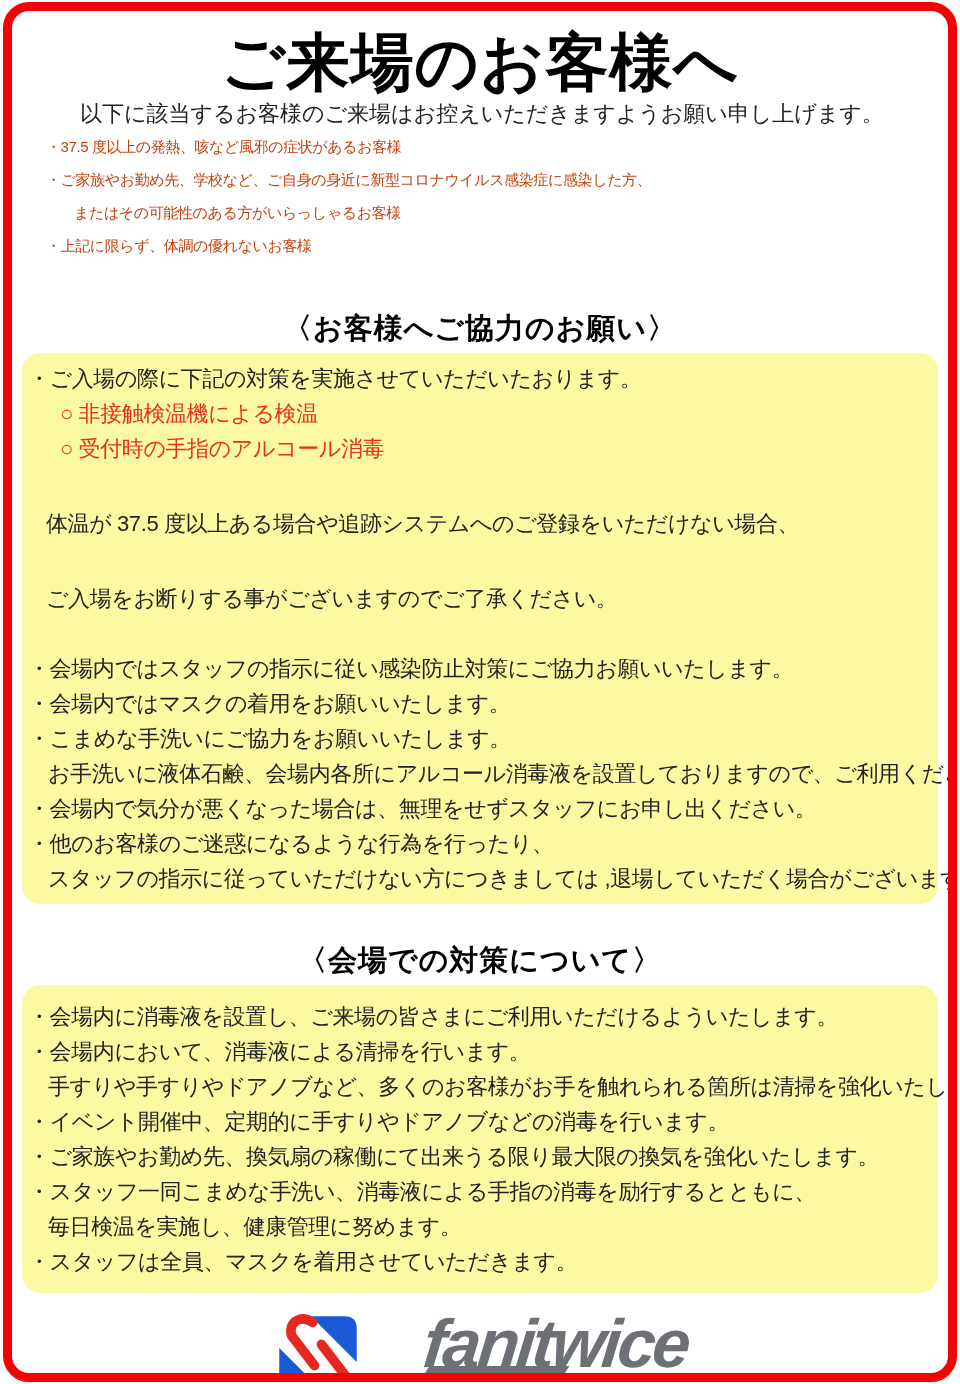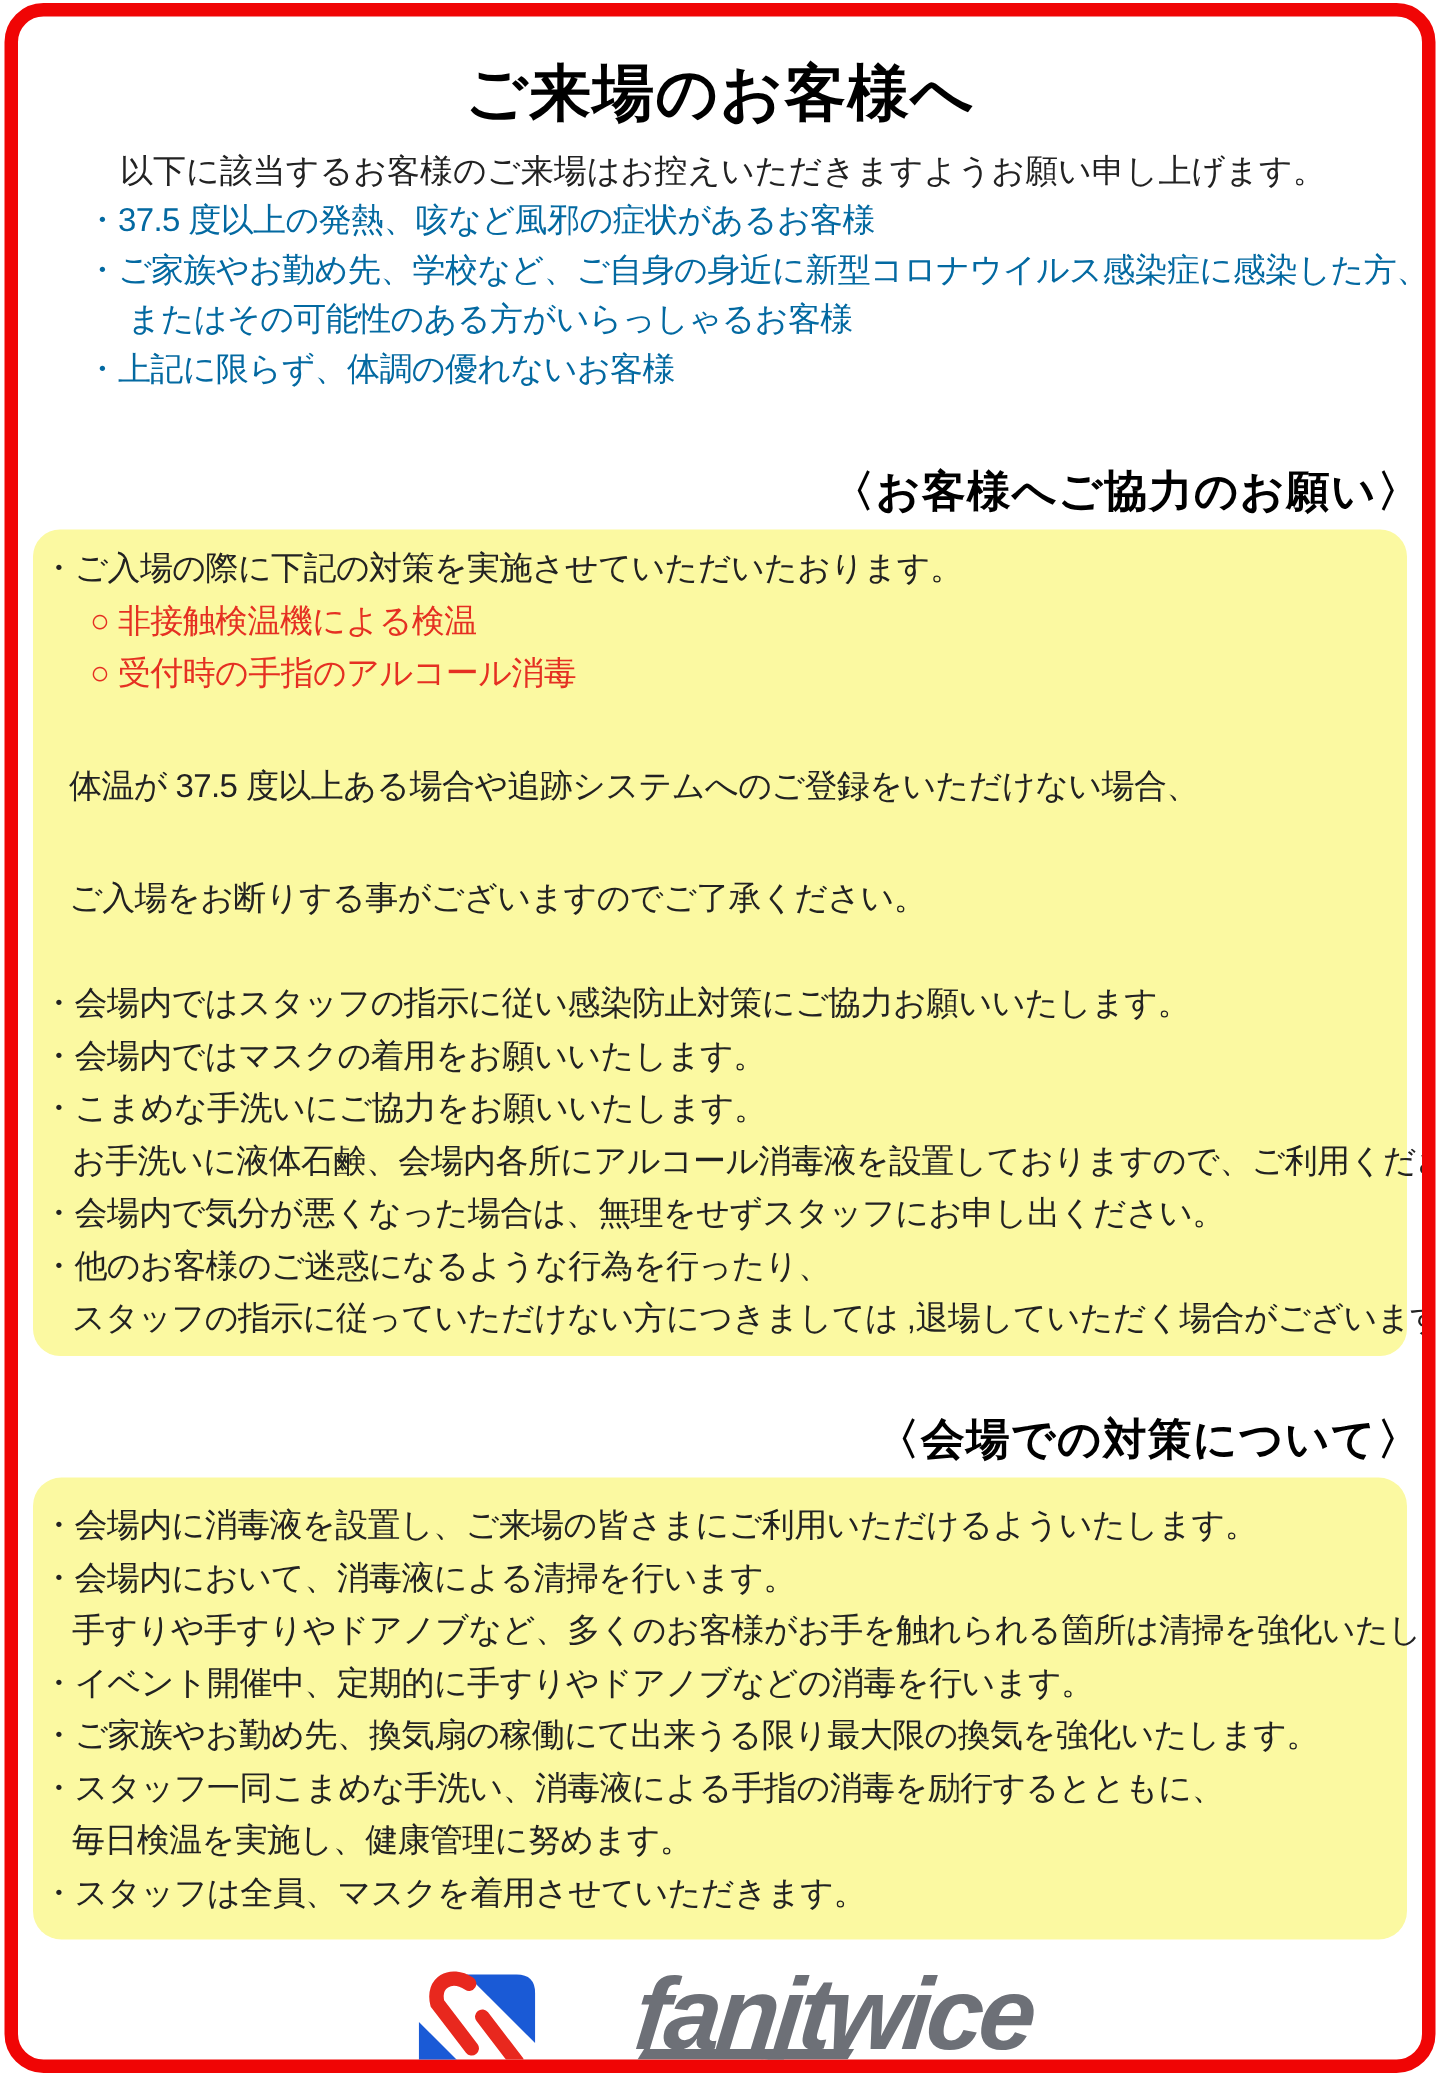--- a/index.html
+++ b/index.html
@@ -20,42 +20,42 @@
   .page{
     position:absolute;left:3px;right:3px;top:2px;bottom:2px;
     border:9px solid var(--c-border);
     border-radius:26px;
     background:#ffffff;
     overflow:hidden;
   }
   .title{
     margin-top:16px;
     text-align:center;
-    font-size:41px;
+    font-size:63px;
     line-height:70px;
     font-weight:900;
     color:#000;
     letter-spacing:1px;
   }
   .intro{
     padding-left:68px;
     font-size:22px;
     line-height:33px;
     color:#222;
   }
   .restrictions{
-    padding-left:45px;
-    font-size:22px;
+    padding-left:34px;
+    font-size:15px;
     line-height:33px;
-    color:#0369a1;
+    color:#c2410c;
   }
   .h2{
     margin-top:48px;
     margin-bottom:7px;
-    text-align:right;
+    text-align:center;
     font-size:29px;
     line-height:36px;
     font-weight:bold;
     color:#000;
     letter-spacing:1px;
   }
   .h2.second{margin-top:38px;}
   .box{
     margin:0 10px;
     background:var(--c-yellow);

